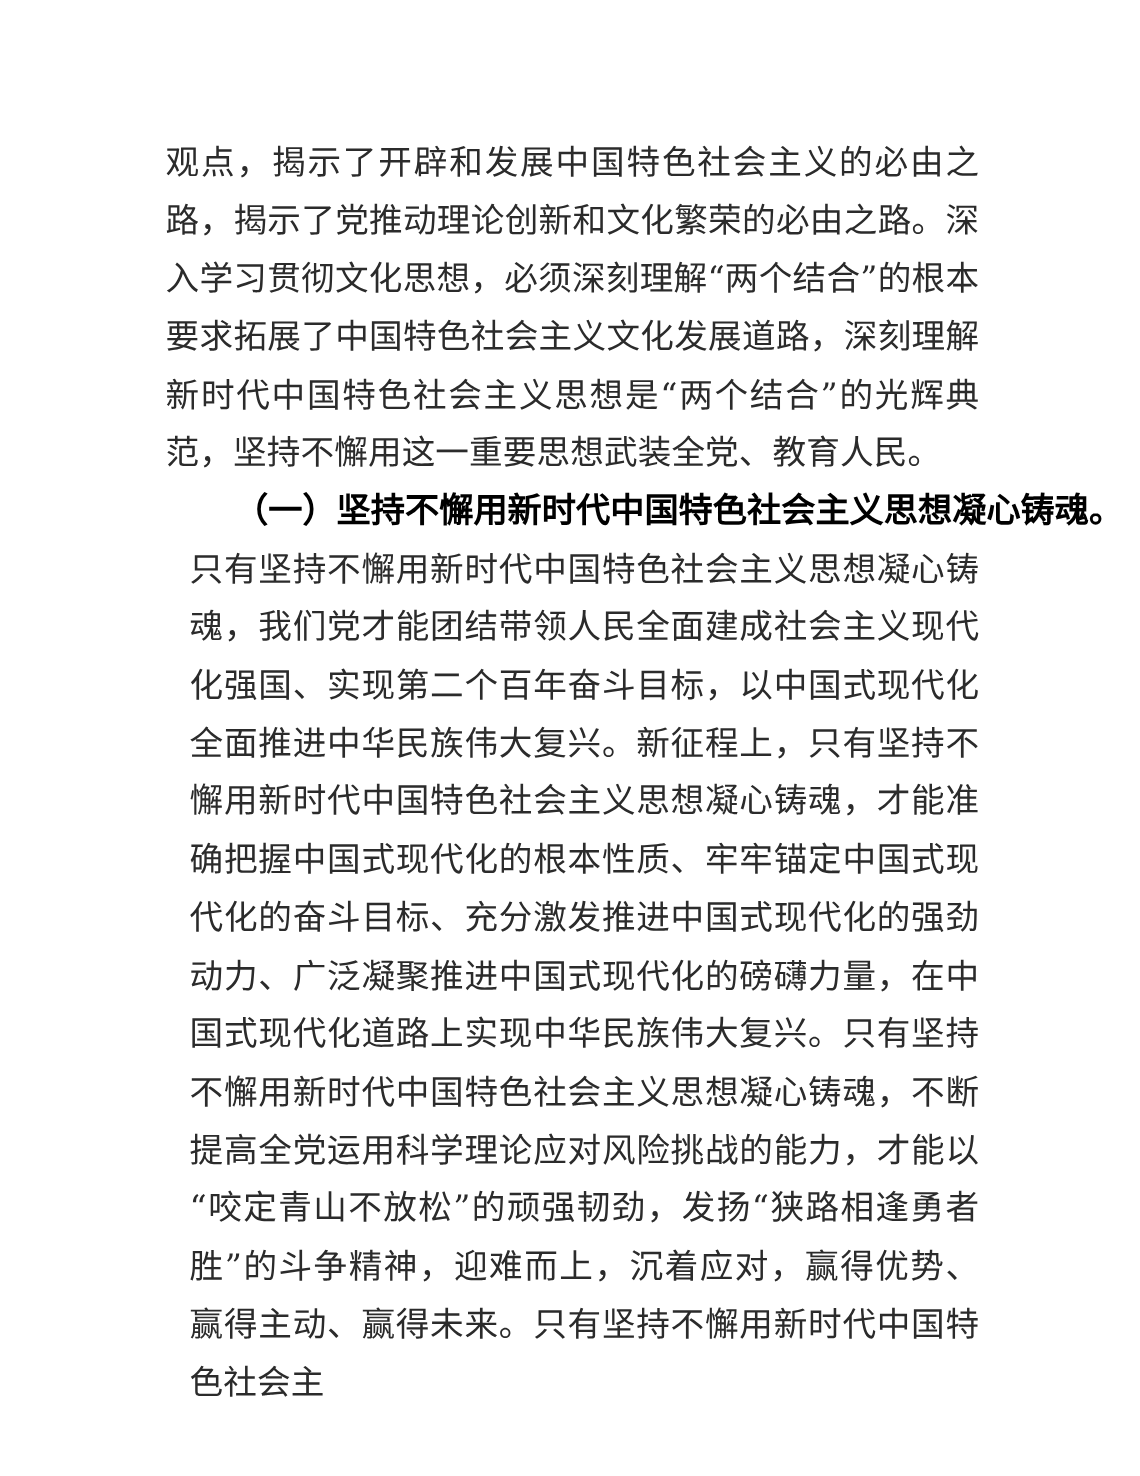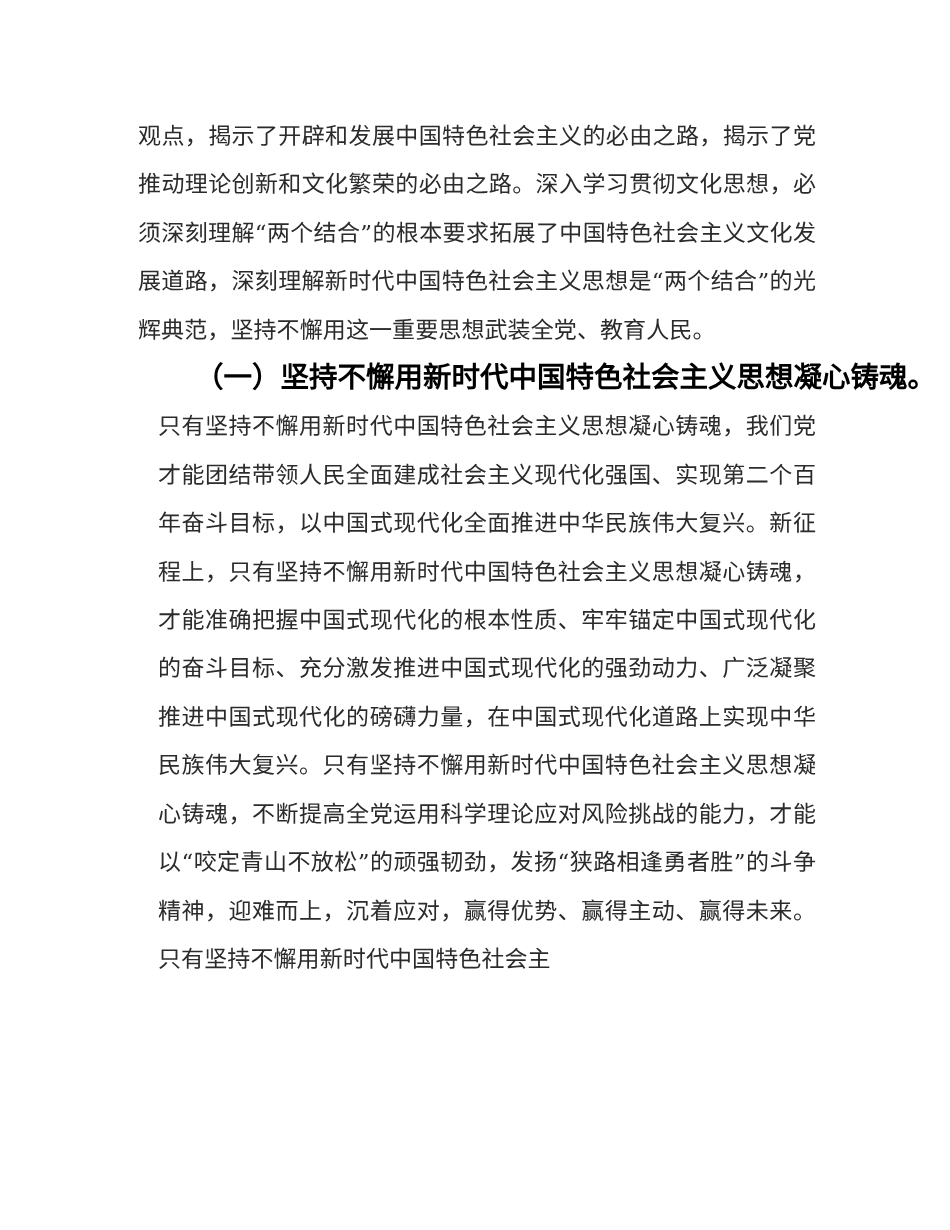--- a/index.html
+++ b/index.html
@@ -29,21 +29,21 @@
     left: 138px;
     top: 112px;
     width: 678px;
   }
 
   
   .para {
     margin: 0;
     padding: 0;
     font-family: "DejaVu Serif", "Liberation Serif", serif;
-    font-size: 23px;
+    font-size: 28px;
     line-height: 48.4px;
     color: #2b2b2b;
     font-weight: 400;
     text-align: justify;
     text-justify: inter-character;
     letter-spacing: 0.1px;
     word-break: break-all;
   }
 
   .para.first {

